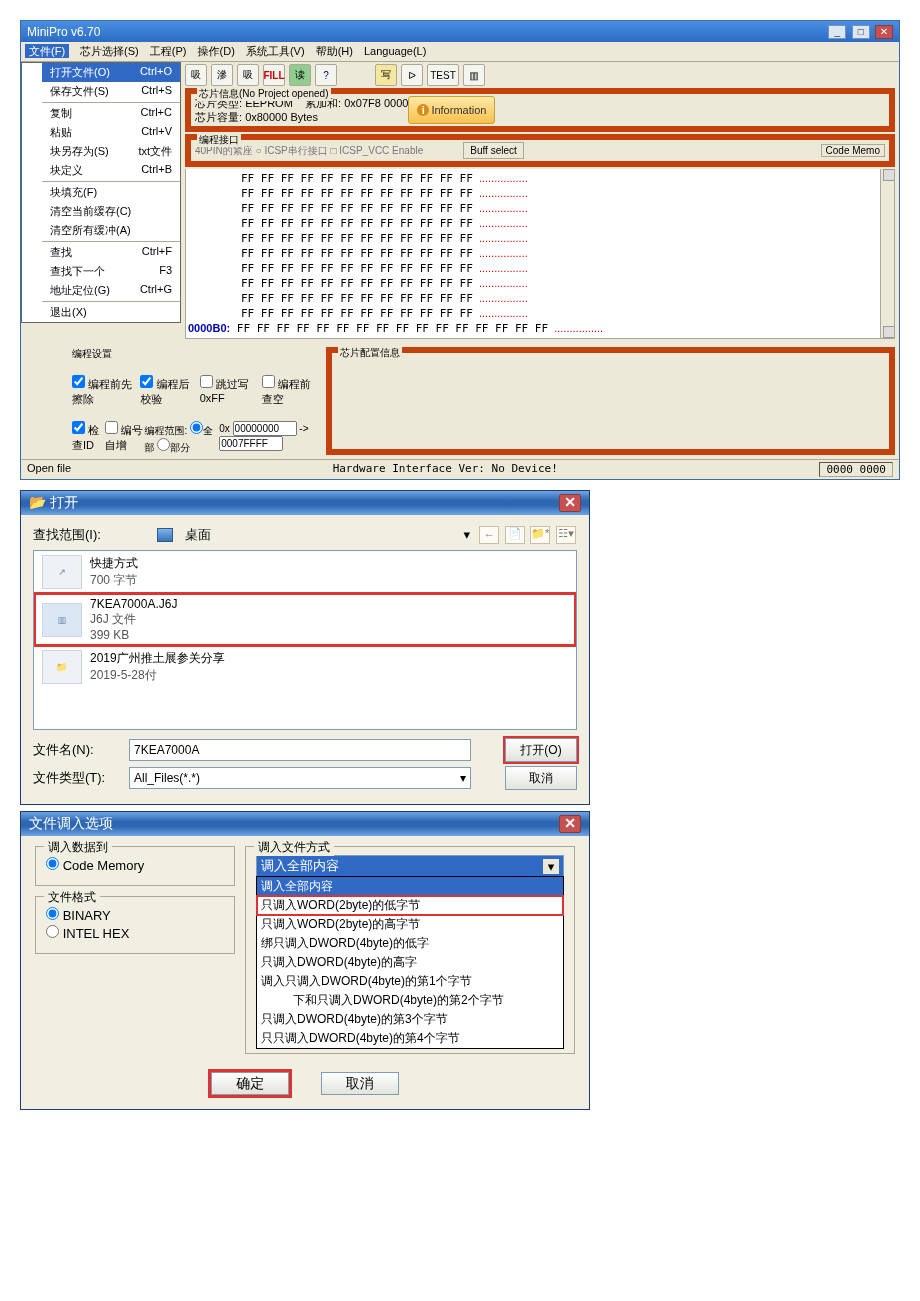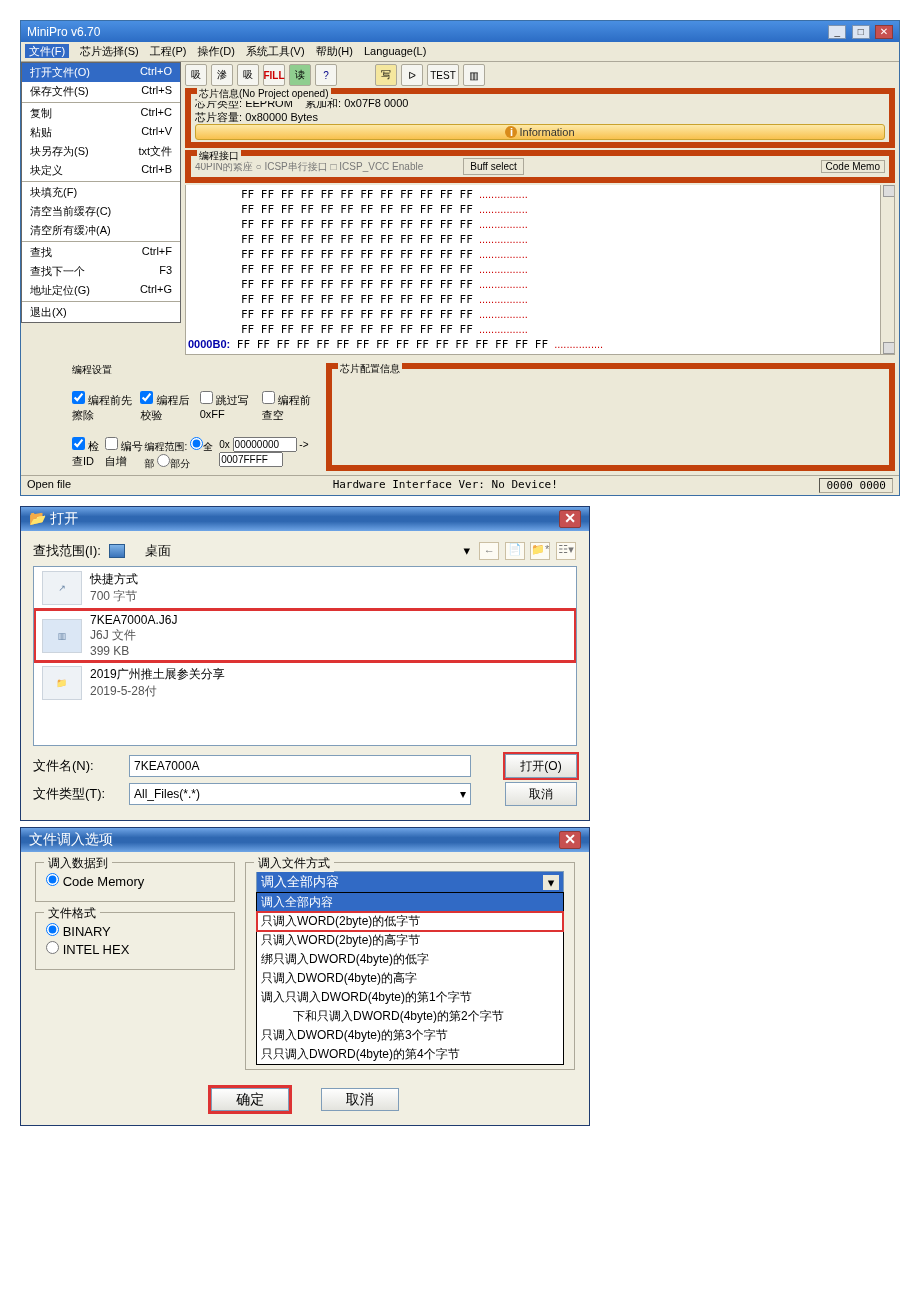--- a/index.html
+++ b/index.html
@@ -6,36 +6,36 @@
 body { background: #fff; width: 920px; }
 
 
 .app-window { border: 1px solid #3a6ea5; margin: 20px 20px 10px 20px; background: #ece9d8; }
 .title-bar { background: linear-gradient(#4a8fe2, #2b6cc4); color: #fff; font-size: 12px; padding: 3px 6px; display: flex; justify-content: space-between; align-items: center; }
 .title-bar .controls span { display:inline-block; width:18px; height:14px; background:#c75050; border:1px solid #8b3a3a; margin-left:2px; font-size:10px; text-align:center; line-height:12px; }
 .title-bar .controls .min,.title-bar .controls .max{background:#dce5f2;color:#333;border:1px solid #7a92b0;}
 .menu-bar { background:#ece9d8; font-size:11px; padding:2px 4px; border-bottom:1px solid #aca899; }
 .menu-bar span{ margin-right:8px; }
 .menu-bar .fileitem{ background:#316ac5; color:#fff; padding:1px 4px;}
-.file-menu { background:#fff; border:1px solid #666; font-size:11px; width:160px; }
+.file-menu { background:#fff; border:1px solid #666; font-size:11px; width:160px;padding-left:20px; }
 .file-menu div{ padding:2px 8px; display:flex; justify-content:space-between; }
 .file-menu div.hl{ background:#316ac5; color:#fff;}
 .file-menu hr{border:none;border-top:1px solid #aca899;margin:1px 0;}
 .tbtn{ width:22px; height:22px; border:1px solid #aca899; background:#f5f5f0; font-size:10px; display:inline-flex; align-items:center; justify-content:center; border-radius:2px;}
 .tbtn.red{ color:#c00; font-weight:bold;}
 .tbtn.help{ color:#008;}
 .tbtn.green{background:#8fce8f;}
 .tbtn.yellow{background:#f5e79e;}
 
 .main-row{ display:flex; }
 .left-col{ width:160px; }
 .right-col{ flex:1; padding:2px 4px 4px 4px; font-size:11px;}
 .groupbox{ border:6px solid #c2410c; margin:2px 0; padding:2px 4px; position:relative;}
 .groupbox .legend{ position:absolute; top:-7px; left:6px; background:#ece9d8; font-size:10px; padding:0 2px;}
-.chipinfo{ font-size:11px; line-height:14px; display:flex; justify-content:flex-start;flex-direction:column;}
+.chipinfo{ font-size:11px; line-height:14px; display:flex; justify-content:flex-start;}
 .infobtn{ background:linear-gradient(#fde9a8,#f8c14e); border:1px solid #c9a22e; color:#333; font-size:11px; padding:1px 8px; border-radius:3px;}
 .infobtn .i{display:inline-block;width:12px;height:12px;border-radius:50%;background:#d98b1a;color:#fff;font-weight:bold;text-align:center;line-height:12px;margin-right:2px;}
 
 .hex-head{ display:flex; border:1px solid #aca899; background:#ece9d8; font-family:Consolas,monospace; font-size:11px; justify-content:space-between; align-items:center; padding:0 2px;}
 .hex-head .cells span{display:inline-block; width:18px; text-align:center; border-right:1px solid #aca899;}
 .hex-body{ border:1px solid #aca899; border-top:none; background:#fff; font-family:Consolas,monospace; font-size:11px; line-height:14px; padding:2px; white-space:pre; overflow:hidden; height:170px; position:relative;}
 .hex-body .addr{ color:#0000aa; font-weight:bold;}
 .hex-body .ascii{ color:#c00;}
 .hex-scroll{width:14px;background:#ece9d8;border-left:1px solid #aca899;position:absolute;right:0;top:0;bottom:0;}
 .hex-scroll::before,.hex-scroll::after{content:"";position:absolute;left:2px;width:10px;height:10px;background:#ddd;border:1px solid #999;}
@@ -80,21 +80,21 @@
 .sel-list .hlrow{ outline:2px solid #d33; outline-offset:-1px;}
 .btnrow{ text-align:center; margin-top:8px;}
 .btnrow button{ width:78px; height:23px; margin:0 14px; border:1px solid #7f9db9; background:linear-gradient(#fefefe,#e3e3dd); font-size:14px;}
 .btnrow button.ok{ outline:3px solid #d33;}
 .right-side{display:flex;}
 .load-left{width:56px;flex-shrink:0;}
 
 .buff-select{font-size:10px;border:1px solid #aca899;display:inline-block;padding:2px 6px;background:#ece9d8;margin-left:40px;}
 .codememo{border:1px solid #aca899;font-size:10px;padding:0 4px;margin-left:auto;background:#ece9d8;}
 
-.desktop-label{display:inline-flex;align-items:center;gap:20px;}
+.desktop-label{display:inline-flex;align-items:center;gap:12px;margin-left:48px;}
 .desktop-label .dicn{width:16px;height:14px;background:linear-gradient(#7fb3e8,#3a73b9);border:1px solid #2a5a8e;}
 </style>
 </head>
 <body>
 
 <div class="app-window">
   <div class="title-bar">
     <span>MiniPro v6.70</span>
     <span class="controls">
       <span class="min">_</span>

